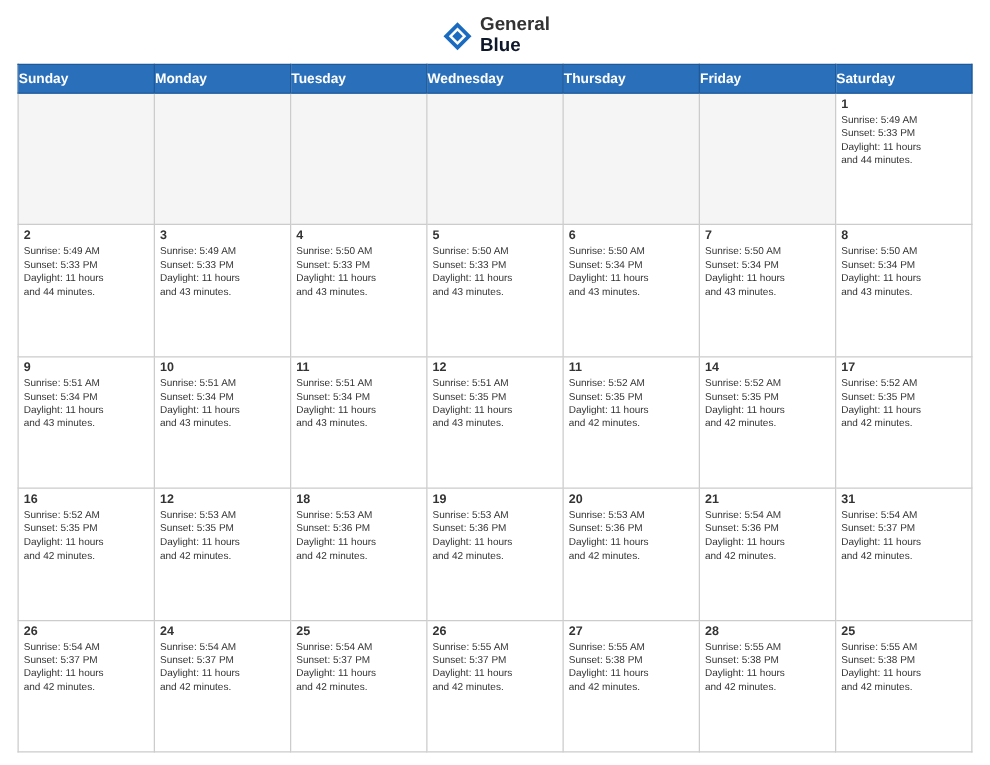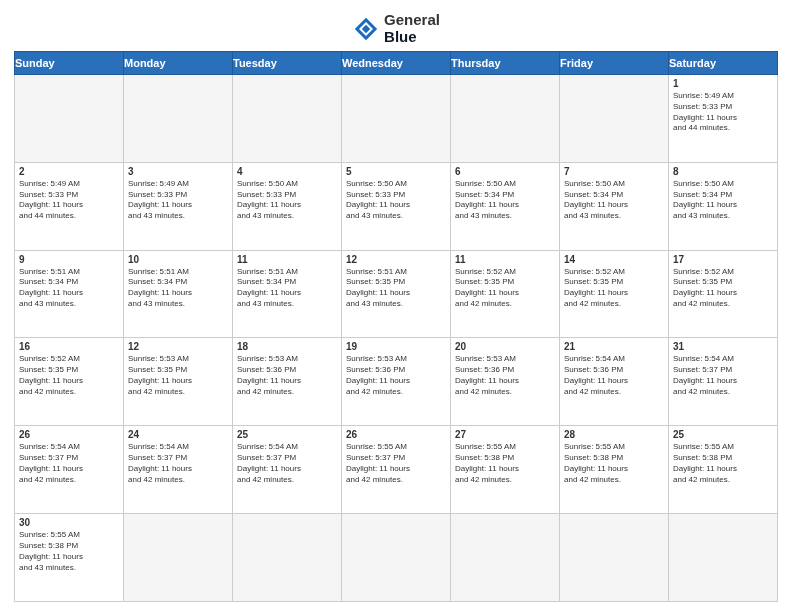--- a/index.html
+++ b/index.html
@@ -345,30 +345,15 @@
 and 42 minutes.</div>
           </td>
           <td>
             <span class="day-num">25</span>
             <div class="day-info" style="white-space: pre-line;">Sunrise: 5:55 AM
 Sunset: 5:38 PM
 Daylight: 11 hours
 and 42 minutes.</div>
           </td>
         </tr>
-        <tr>
-          <td>
-            <span class="day-num">30</span>
-            <div class="day-info" style="white-space: pre-line;">Sunrise: 5:55 AM
-Sunset: 5:38 PM
-Daylight: 11 hours
-and 43 minutes.</div>
-          </td>
-          <td class="empty"></td>
-          <td class="empty"></td>
-          <td class="empty"></td>
-          <td class="empty"></td>
-          <td class="empty"></td>
-          <td class="empty"></td>
-        </tr>
       </tbody>
   </table>
 </div>
 
 </body></html>

